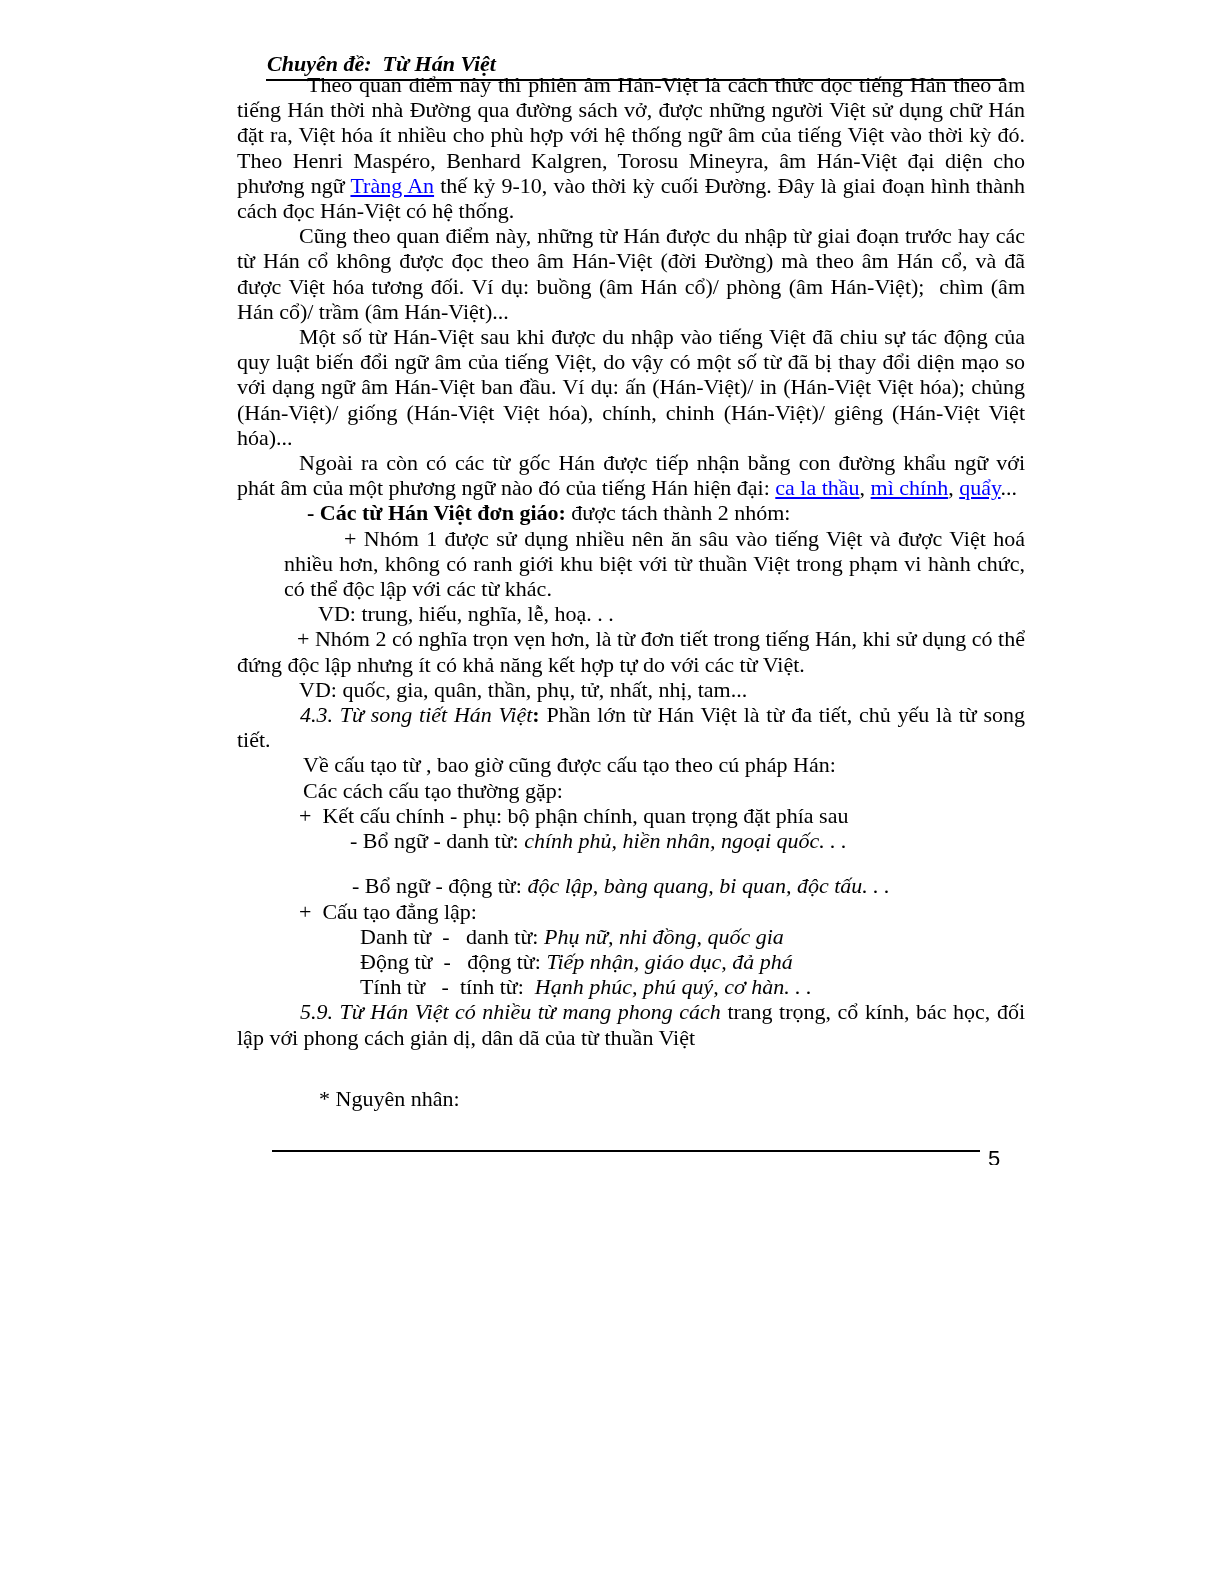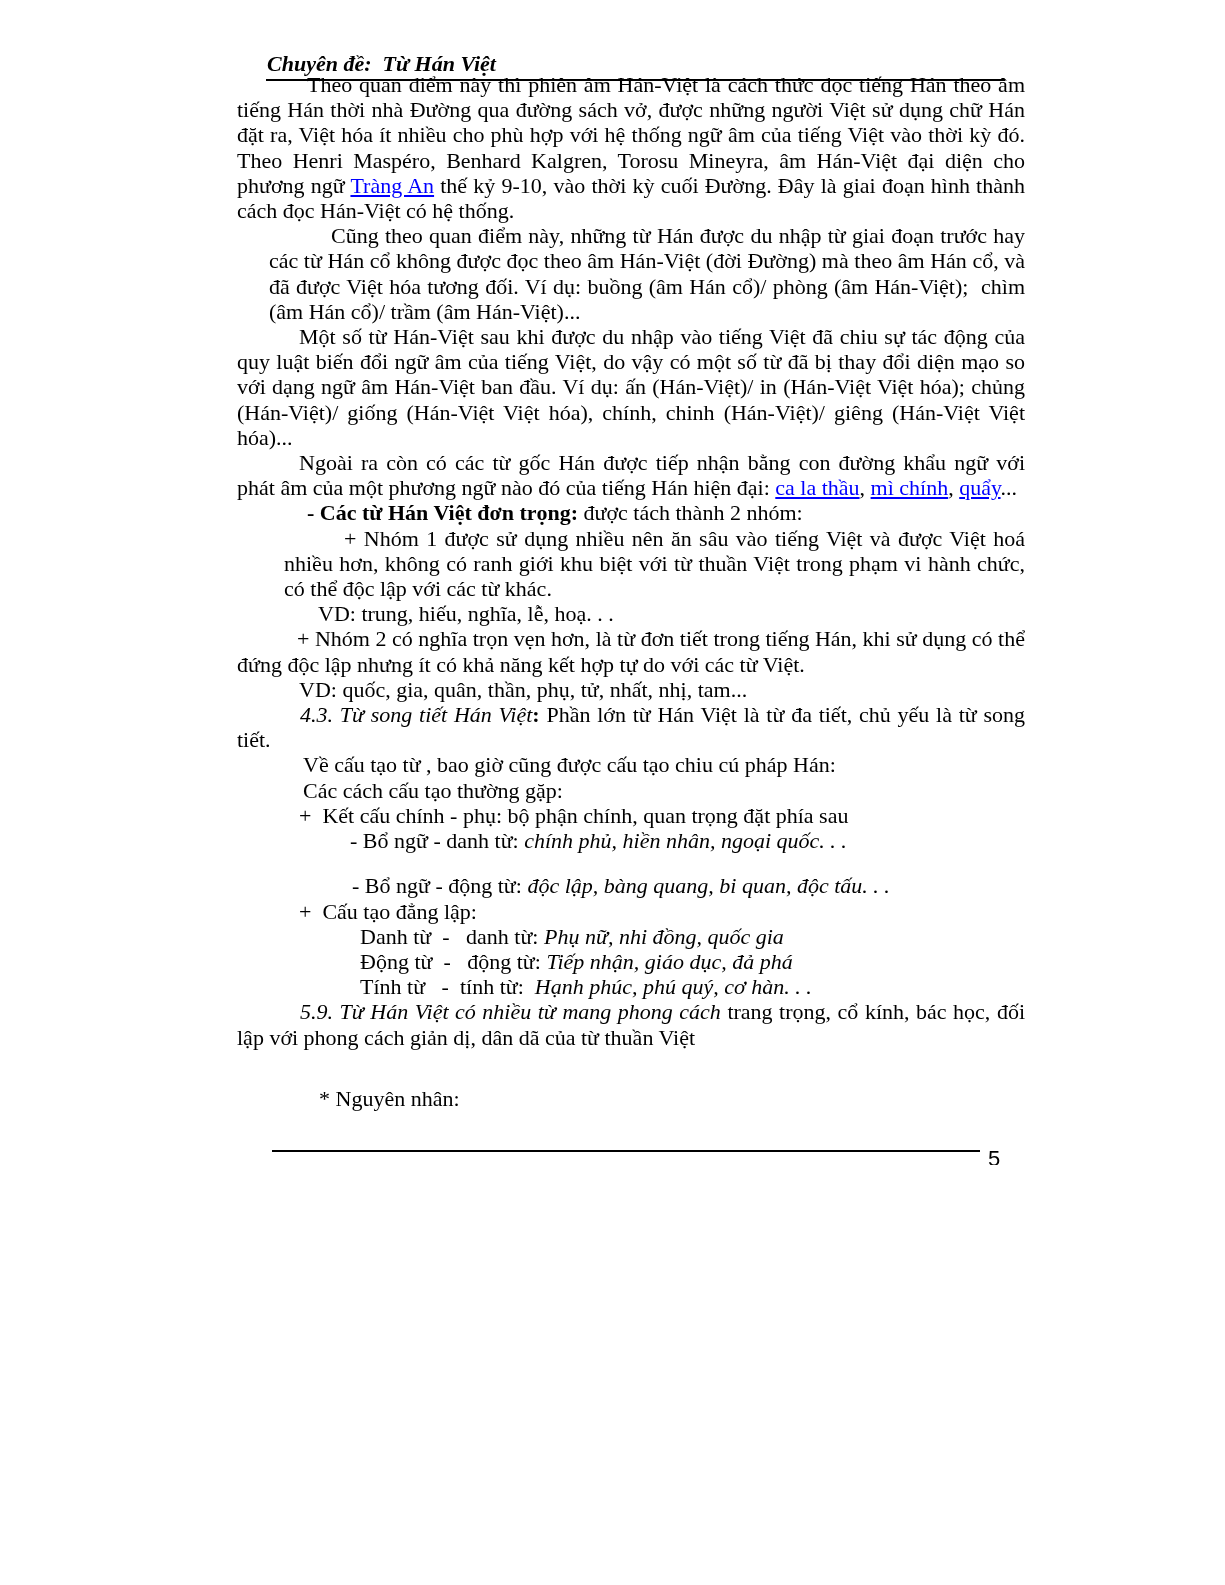--- a/index.html
+++ b/index.html
@@ -89,30 +89,30 @@
 <body>
 
 <div class="page">
 
   <div class="header-title">Chuyên đề:&nbsp; Từ Hán Việt</div>
 
   <div class="header-rule"></div>
 
   <div class="doc-body" id="doc-body">
       <p class="para" style="text-indent: 70px;"><span>Theo quan điểm này thì phiên âm Hán-Việt là cách thức đọc tiếng Hán theo âm tiếng Hán thời nhà Đường qua đường sách vở, được những người Việt sử dụng chữ Hán đặt ra, Việt hóa ít nhiều cho phù hợp với hệ thống ngữ âm của tiếng Việt vào thời kỳ đó. Theo Henri Maspéro, Benhard Kalgren, Torosu Mineyra, âm Hán-Việt đại diện cho phương ngữ </span><a class="link" href="#">Tràng An</a><span> thế kỷ 9-10, vào thời kỳ cuối Đường. Đây là giai đoạn hình thành cách đọc Hán-Việt có hệ thống.</span></p>
-      <p class="para" style="text-indent: 62px; margin-left: 32px;"><span>Cũng theo quan điểm này, những từ Hán được du nhập từ giai đoạn trước hay các từ Hán cổ không được đọc theo âm Hán-Việt (đời Đường) mà theo âm Hán cổ, và đã được Việt hóa tương đối. Ví dụ: buồng (âm Hán cổ)/ phòng (âm Hán-Việt);&nbsp; chìm (âm Hán cổ)/ trầm (âm Hán-Việt)...</span></p>
+      <p class="para" style="text-indent: 62px;"><span>Cũng theo quan điểm này, những từ Hán được du nhập từ giai đoạn trước hay các từ Hán cổ không được đọc theo âm Hán-Việt (đời Đường) mà theo âm Hán cổ, và đã được Việt hóa tương đối. Ví dụ: buồng (âm Hán cổ)/ phòng (âm Hán-Việt);&nbsp; chìm (âm Hán cổ)/ trầm (âm Hán-Việt)...</span></p>
       <p class="para" style="text-indent: 62px;"><span>Một số từ Hán-Việt sau khi được du nhập vào tiếng Việt đã chiu sự tác động của quy luật biến đổi ngữ âm của tiếng Việt, do vậy có một số từ đã bị thay đổi diện mạo so với dạng ngữ âm Hán-Việt ban đầu. Ví dụ: ấn (Hán-Việt)/ in (Hán-Việt Việt hóa); chủng (Hán-Việt)/ giống (Hán-Việt Việt hóa), chính, chinh (Hán-Việt)/ giêng (Hán-Việt Việt hóa)...</span></p>
       <p class="para" style="text-indent: 62px;"><span>Ngoài ra còn có các từ gốc Hán được tiếp nhận bằng con đường khẩu ngữ với phát âm của một phương ngữ nào đó của tiếng Hán hiện đại: </span><a class="link" href="#">ca la thầu</a><span>, </span><a class="link" href="#">mì chính</a><span>, </span><a class="link" href="#">quẩy</a><span>...</span></p>
-      <p class="para" style="text-indent: 70px;"><span style="font-weight: bold;">- Các từ Hán Việt đơn trọng:</span><span> được tách thành 2 nhóm:</span></p>
+      <p class="para" style="text-indent: 70px;"><span style="font-weight: bold;">- Các từ Hán Việt đơn giáo:</span><span> được tách thành 2 nhóm:</span></p>
       <p class="para" style="text-indent: 60px; margin-left: 47px;"><span>+ Nhóm 1 được sử dụng nhiều nên ăn sâu vào tiếng Việt và được Việt hoá nhiều hơn, không có ranh giới khu biệt với từ thuần Việt trong phạm vi hành chức, có thể độc lập với các từ khác.</span></p>
       <p class="para" style="text-indent: 81px;"><span>VD: trung, hiếu, nghĩa, lễ, hoạ. . .</span></p>
       <p class="para" style="text-indent: 60px;"><span>+ Nhóm 2 có nghĩa trọn vẹn hơn, là từ đơn tiết trong tiếng Hán, khi sử dụng có thể đứng độc lập nhưng ít có khả năng kết hợp tự do với các từ Việt.</span></p>
       <p class="para" style="text-indent: 62px;"><span>VD: quốc, gia, quân, thần, phụ, tử, nhất, nhị, tam...</span></p>
       <p class="para" style="text-indent: 63px;"><span style="font-style: italic;">4.3. Từ song tiết Hán Việt</span><span style="font-weight: bold;">:</span><span> Phần lớn từ Hán Việt là từ đa tiết, chủ yếu là từ song tiết.</span></p>
-      <p class="para" style="text-indent: 66px;"><span>Về cấu tạo từ , bao giờ cũng được cấu tạo chiu cú pháp Hán:</span></p>
+      <p class="para" style="text-indent: 66px;"><span>Về cấu tạo từ , bao giờ cũng được cấu tạo theo cú pháp Hán:</span></p>
       <p class="para" style="text-indent: 66px;"><span>Các cách cấu tạo thường gặp:</span></p>
       <p class="para" style="text-indent: 62px;"><span>+&nbsp; Kết cấu chính - phụ: bộ phận chính, quan trọng đặt phía sau</span></p>
       <p class="para" style="text-indent: 113px;"><span>- Bổ ngữ - danh từ: </span><span style="font-style: italic;">chính phủ, hiền nhân, ngoại quốc. . .</span></p>
       <p class="para" style="text-indent: 115px; margin-top: 20px;"><span>- Bổ ngữ - động từ: </span><span style="font-style: italic;">độc lập, bàng quang, bi quan, độc tấu. . .</span></p>
       <p class="para" style="text-indent: 62px;"><span>+&nbsp; Cấu tạo đẳng lập:</span></p>
       <p class="para" style="text-indent: 123px;"><span>Danh từ&nbsp; -&nbsp;&nbsp; danh từ: </span><span style="font-style: italic;">Phụ nữ, nhi đồng, quốc gia</span></p>
       <p class="para" style="text-indent: 123px;"><span>Động từ&nbsp; -&nbsp;&nbsp; động từ: </span><span style="font-style: italic;">Tiếp nhận, giáo dục, đả phá</span></p>
       <p class="para" style="text-indent: 123px;"><span>Tính từ&nbsp;&nbsp; -&nbsp; tính từ: </span><span style="font-style: italic;">&nbsp;Hạnh phúc, phú quý, cơ hàn. . .</span></p>
       <p class="para" style="text-indent: 63px;"><span style="font-style: italic;">5.9. Từ Hán Việt có nhiều từ mang phong cách</span><span> trang trọng, cổ kính, bác học, đối lập với phong cách giản dị, dân dã của từ thuần Việt</span></p>
       <p class="para" style="text-indent: 82px; margin-top: 36px;"><span>* Nguyên nhân:</span></p>

